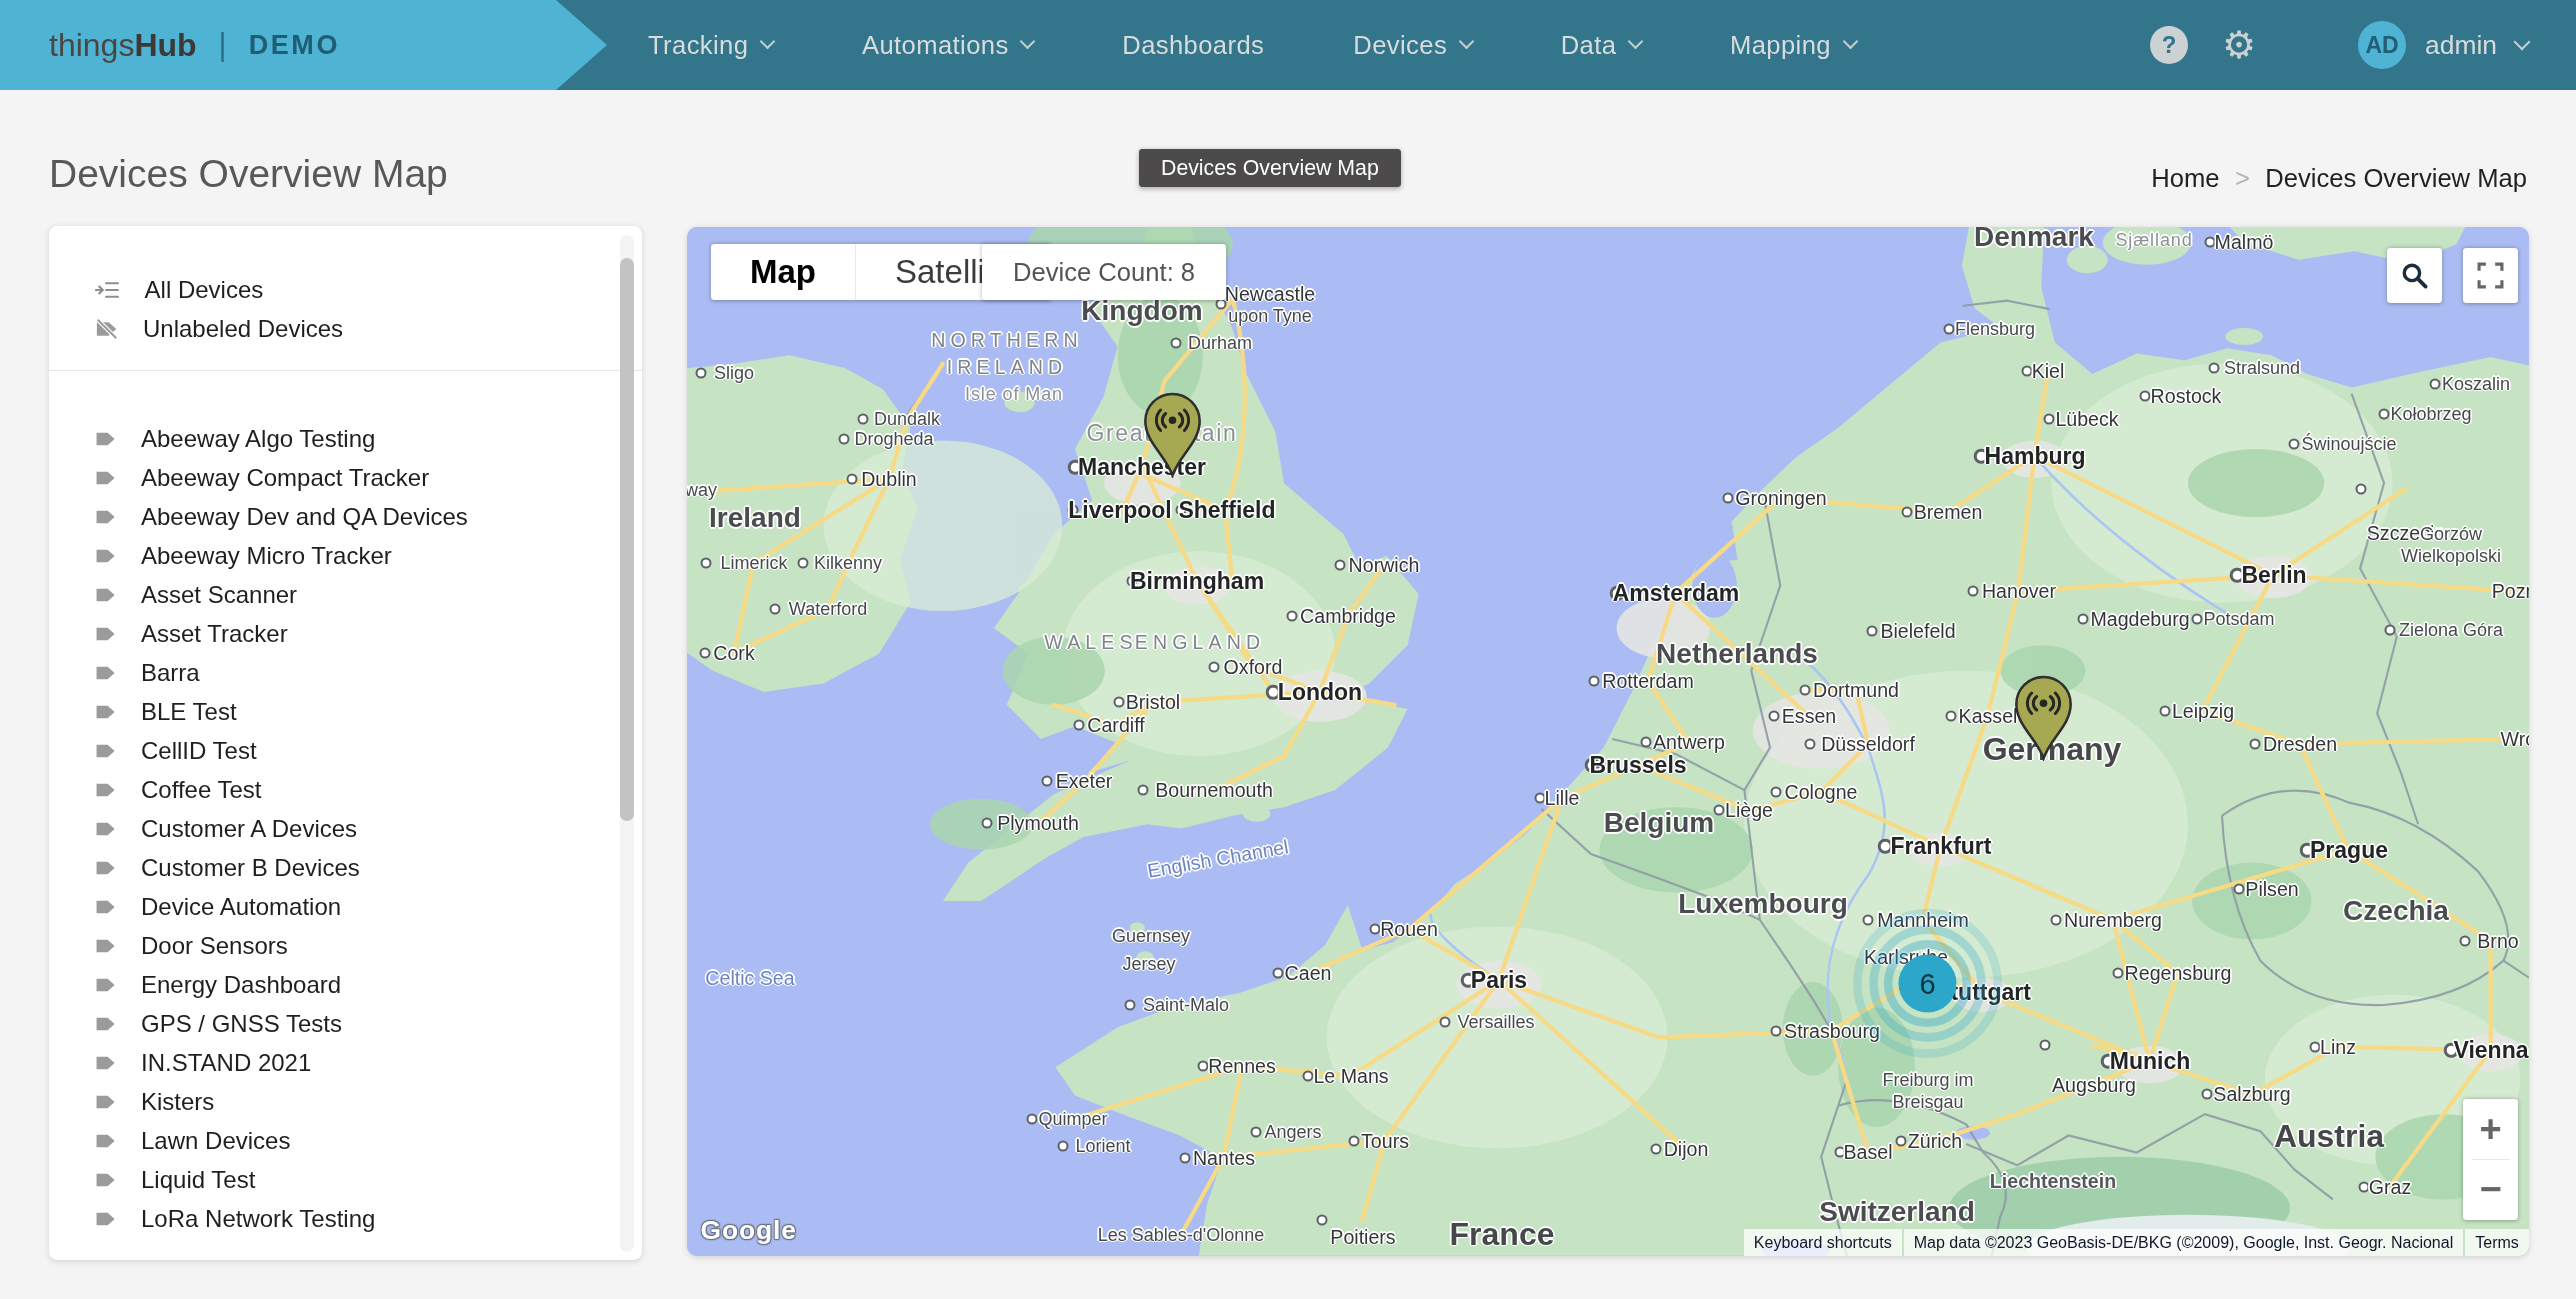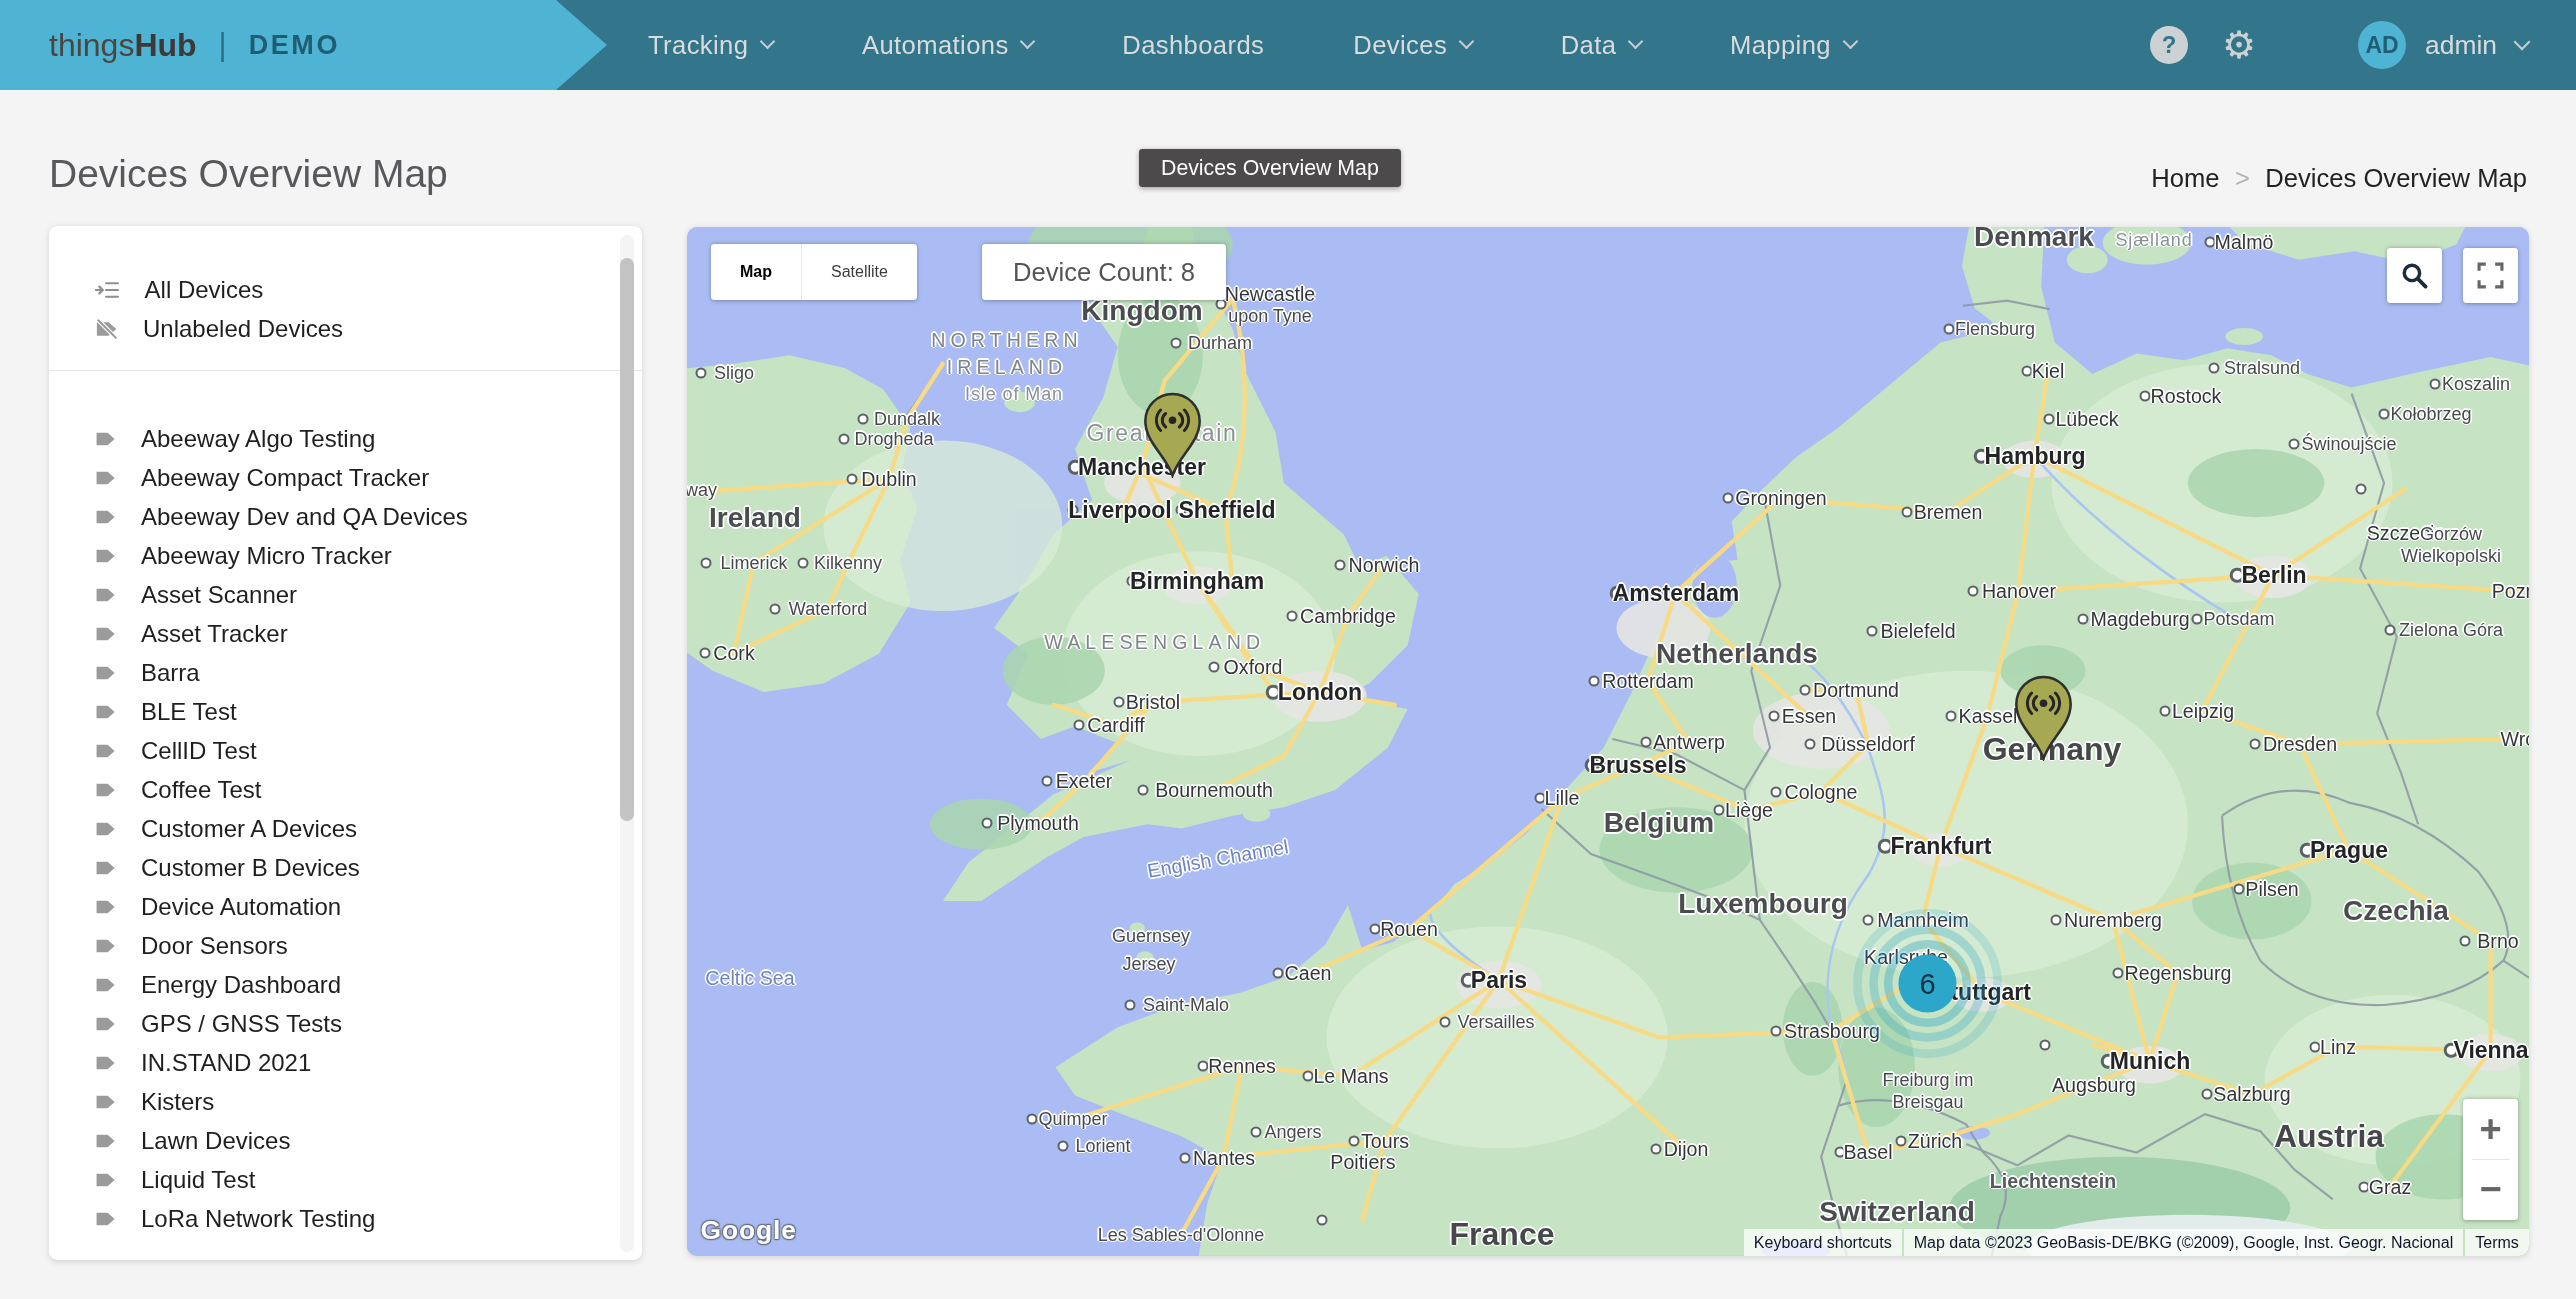--- a/index.html
+++ b/index.html
@@ -56,21 +56,21 @@
   .ml-is  { font-size:23px; color:#8b9095; font-weight:500; letter-spacing:1.7px; }
   .ml-is2 { font-size:18px; color:#8b9095; letter-spacing:0.9px; }
   .ml-wa  { font-size:19.6px; color:#6d83c2; }
   .mdot { position:absolute; width:11px; height:11px; border-radius:50%; background:#fff; border:2.6px solid #5c6166; transform:translate(-50%,-50%); }
   .mdot.big { width:14.5px; height:14.5px; border-width:3px; }
   .marker { position:absolute; }
 
   
   .ctl { position:absolute; background:#fff; box-shadow:0 0.9px 4.3px rgba(0,0,0,.3); border-radius:3.4px; }
   .map-type { left:24px; top:17px; height:56px; display:flex; align-items:stretch; }
-  .map-type .btn { font-size:16px; padding:0 29px; display:flex; align-items:center; cursor:pointer; }
+  .map-type .btn { font-size:33px; padding:0 39px; display:flex; align-items:center; cursor:pointer; }
   .map-type .btn.sel { font-weight:bold; color:#000; }
   .map-type .btn.unsel { color:#3c3c3c; border-left:0.9px solid #e8e8e8; }
   .device-count { left:295px; top:17px; height:56px; display:flex; align-items:center; padding:0 31px; font-size:25.6px; color:#545454; }
   .sq-btn { width:55px; height:55px; display:flex; align-items:center; justify-content:center; cursor:pointer; }
   .search-btn { left:1700px; top:20.5px; }
   .fs-btn { left:1776px; top:20.5px; }
   .zoom-ctl { left:1776px; top:872px; width:55px; height:121px; display:flex; flex-direction:column; }
   .zoom-btn { flex:1; display:flex; align-items:center; justify-content:center; font-size:38px; color:#666; cursor:pointer; font-weight:bold; }
   .zoom-sep { height:0.9px; background:#e6e6e6; margin:0 8.5px; }
 
@@ -558,21 +558,21 @@
         <div class="mlabel ml-cb" style="left: 812px; top: 753px;">Paris</div>
         <div class="mlabel ml-tn" style="left: 809px; top: 795px;">Versailles</div>
         <div class="mlabel ml-tn" style="left: 386px; top: 892px;">Quimper</div>
         <div class="mlabel ml-tn" style="left: 416px; top: 919px;">Lorient</div>
         <div class="mlabel ml-ci" style="left: 555px; top: 839px;">Rennes</div>
         <div class="mlabel ml-ci" style="left: 664px; top: 849px;">Le Mans</div>
         <div class="mlabel ml-tn" style="left: 606px; top: 905px;">Angers</div>
         <div class="mlabel ml-ci" style="left: 698px; top: 914px;">Tours</div>
         <div class="mlabel ml-ci" style="left: 537px; top: 931px;">Nantes</div>
         <div class="mlabel ml-tn" style="left: 494px; top: 1008px;">Les Sables-d'Olonne</div>
-        <div class="mlabel ml-ci" style="left: 676px; top: 935px;">Poitiers</div>
+        <div class="mlabel ml-ci" style="left: 676px; top: 1010px;">Poitiers</div>
         <div class="mlabel ml-co2" style="left: 815px; top: 1007px;">France</div>
         <div class="mlabel ml-ci" style="left: 999px; top: 922px;">Dijon</div>
         <div class="mlabel ml-ci" style="left: 875px; top: 571px;">Lille</div>
         <div class="mlabel ml-cb" style="left: 951px; top: 538px;">Brussels</div>
         <div class="mlabel ml-ci" style="left: 1002px; top: 515px;">Antwerp</div>
         <div class="mlabel ml-co" style="left: 972px; top: 596px;">Belgium</div>
         <div class="mlabel ml-ci" style="left: 1062px; top: 583px;">Liège</div>
         <div class="mlabel ml-ci" style="left: 961px; top: 454px;">Rotterdam</div>
         <div class="mlabel ml-cb" style="left: 989px; top: 366px;">Amsterdam</div>
         <div class="mlabel ml-co" style="left: 1050px; top: 427px;">Netherlands</div>

